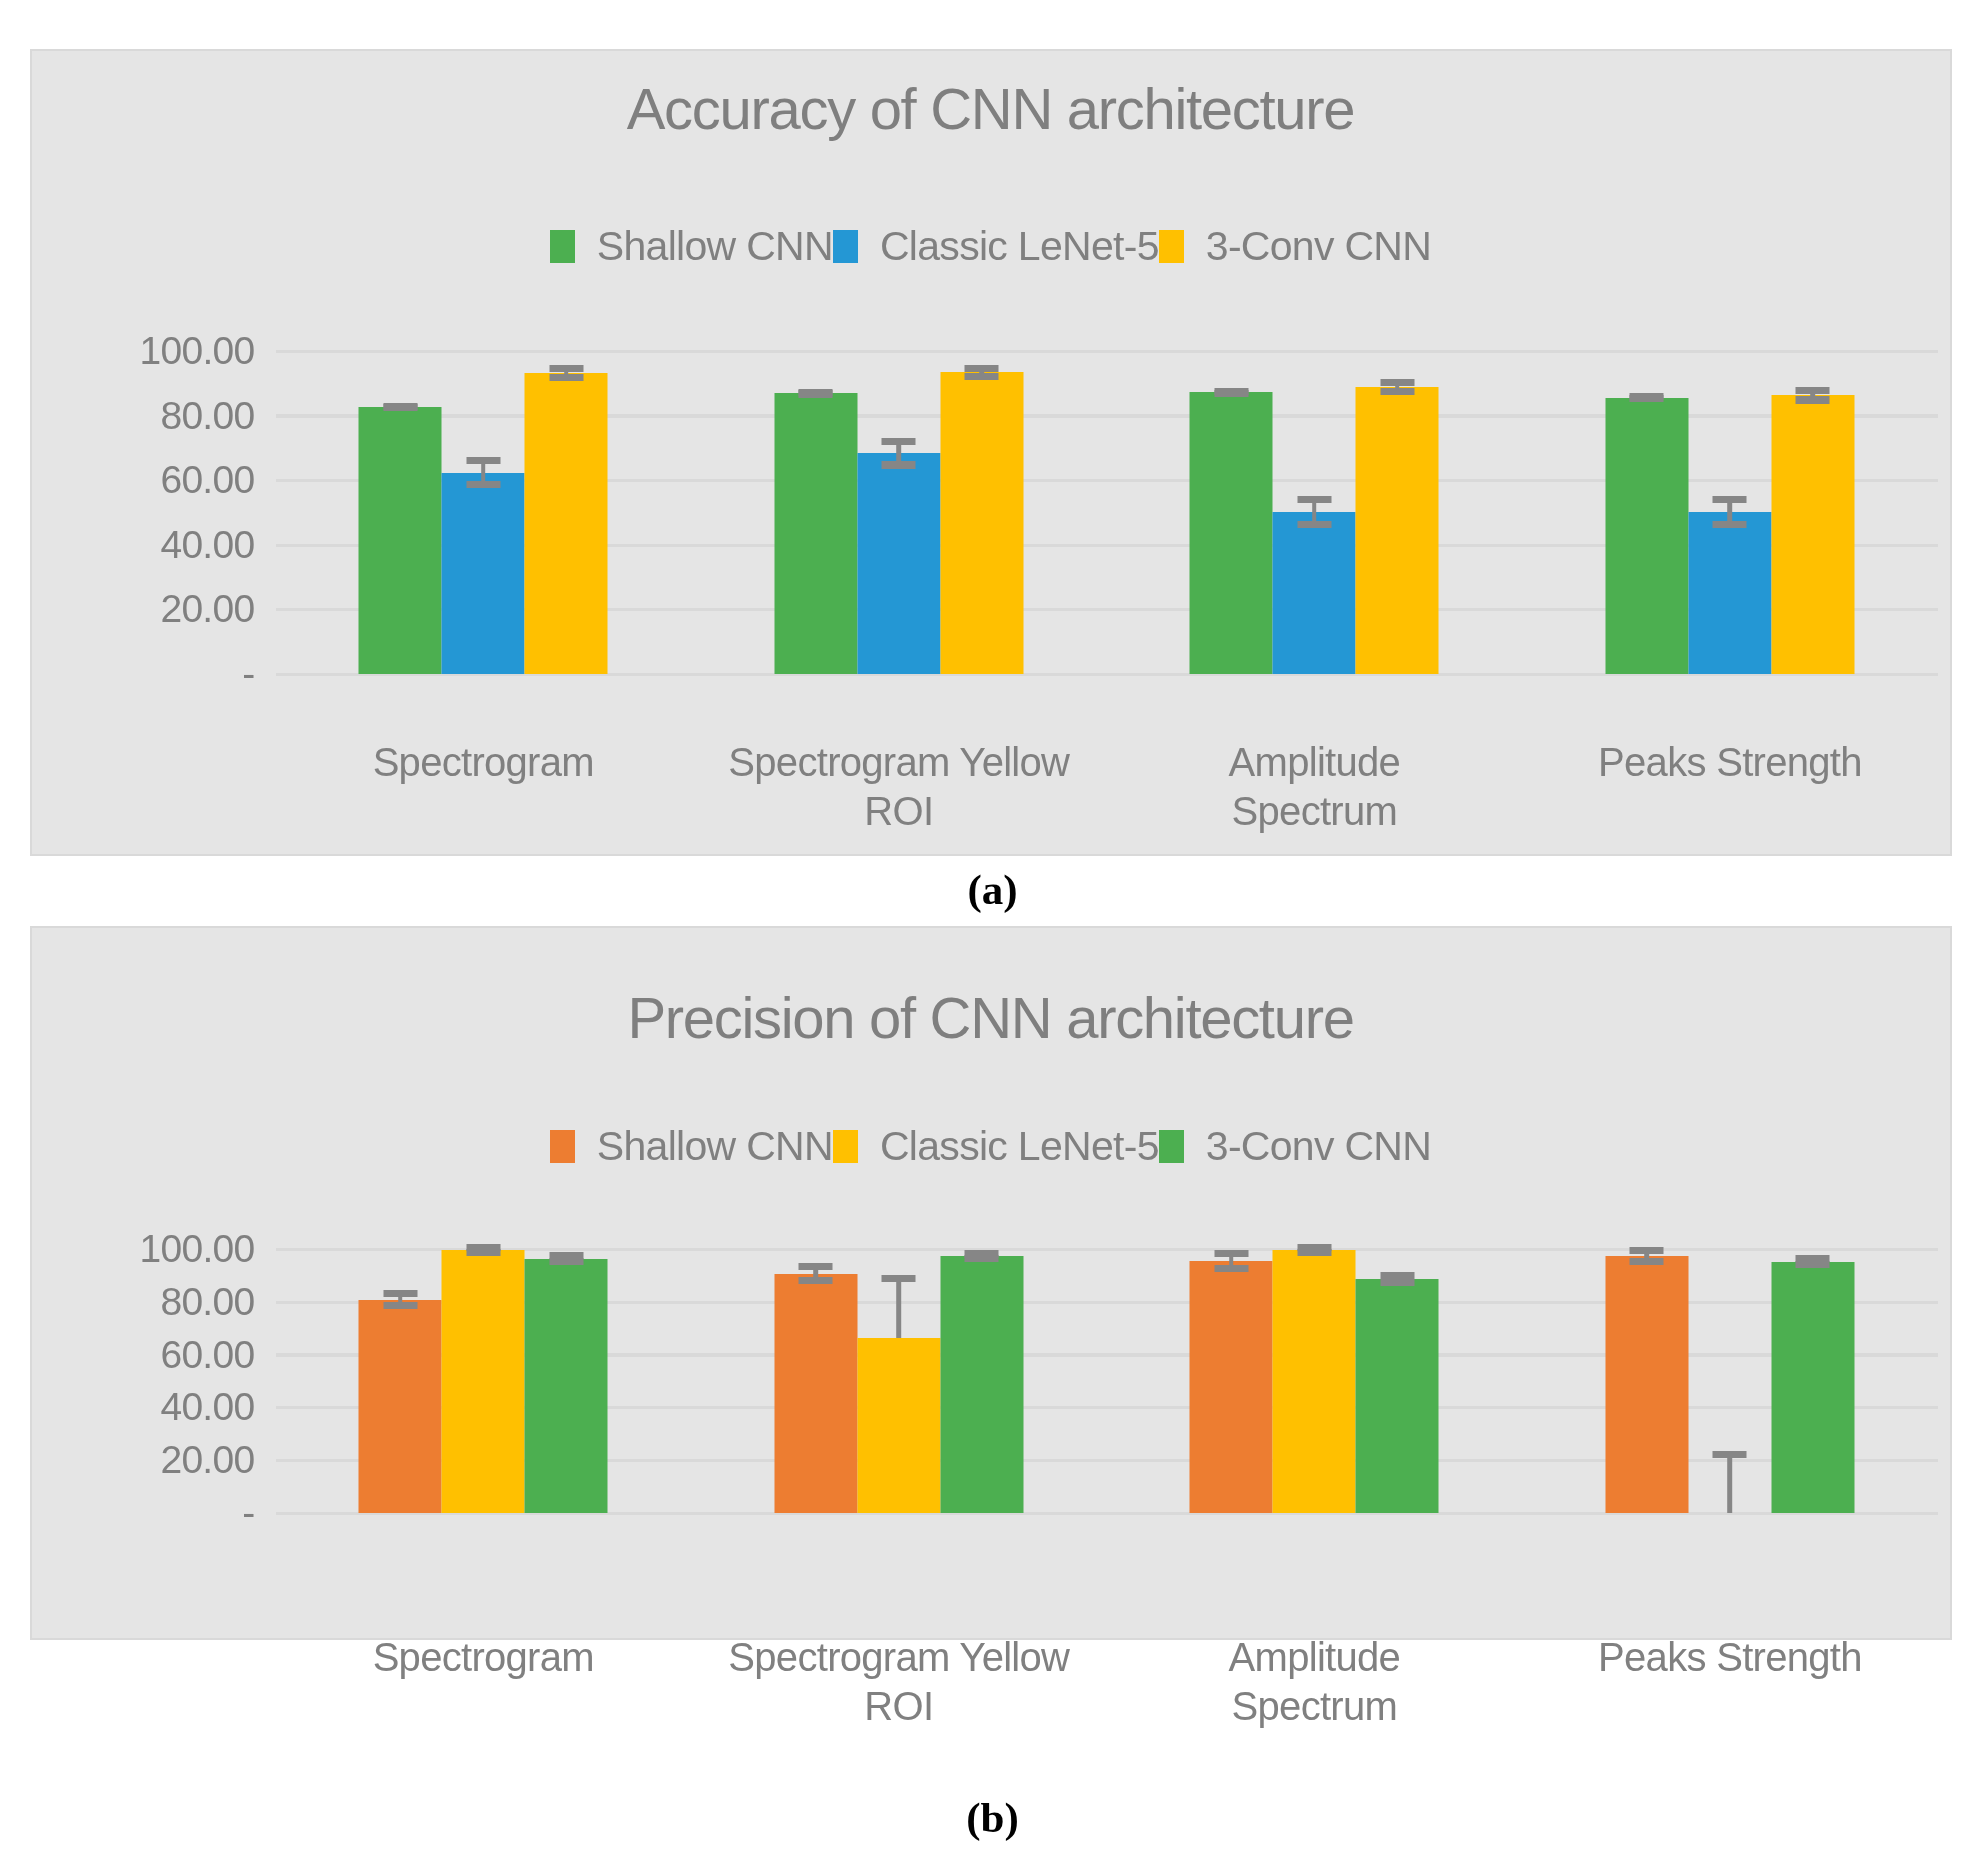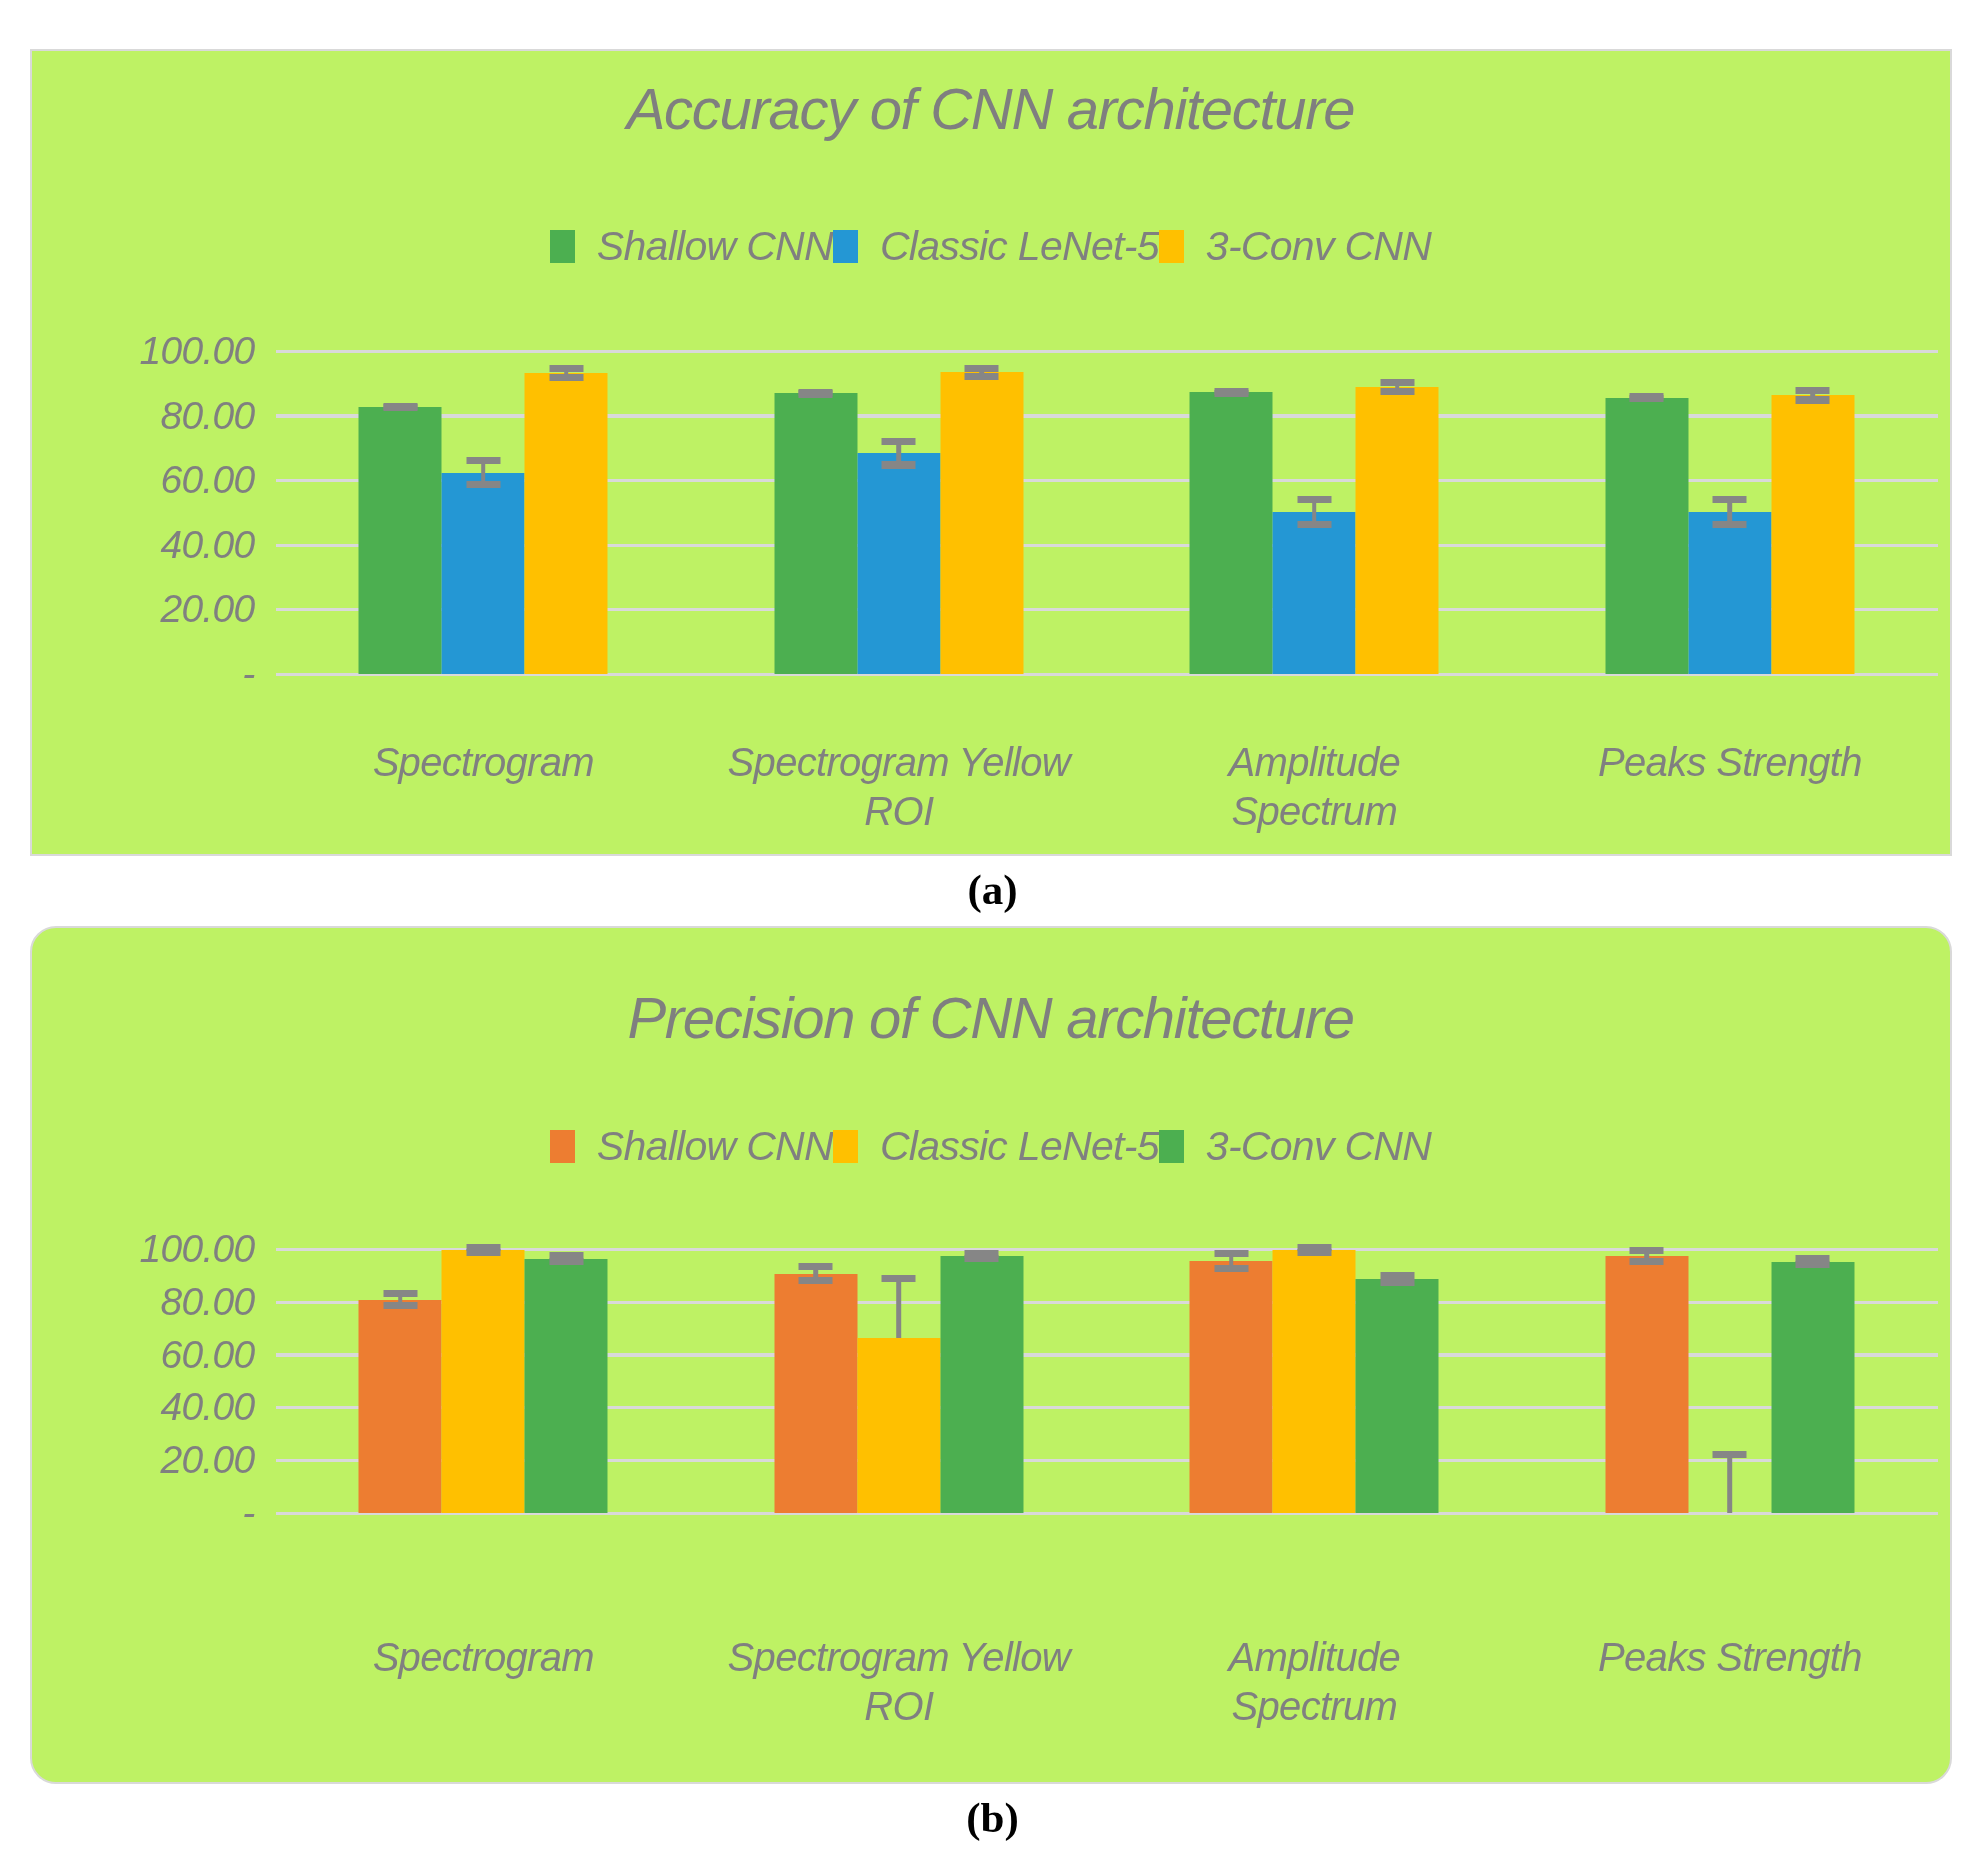--- a/index.html
+++ b/index.html
@@ -1,19 +1,19 @@
 <!DOCTYPE html>
 <html style="font-size:10.5px"><head>
 <meta charset="utf-8">
 <style>
   html,body{margin:0;padding:0;background:#ffffff;}
   body{width:1985px;height:1856px;position:relative;font-family:"Liberation Sans",sans-serif;}
-  .panel{position:absolute;left:29.5px;width:1922px;background:#bef264;border:2.6px solid #d9d9d9;box-sizing:border-box;font-style:italic;}
+  .panel{position:absolute;left:29.5px;width:1922px;background:#e5e5e5;border:2.6px solid #d9d9d9;box-sizing:border-box;}
   .panel-a{top:49px;height:807px;}
-  .panel-b{top:926px;height:858px;border-radius:26px;}
+  .panel-b{top:926px;height:714px;}
   .chart-title{position:absolute;left:0;width:100%;margin:0;text-align:center;font-weight:400;
     font-size:58px;letter-spacing:-1.3px;color:#7f7f7f;}
   .panel-a .chart-title{top:23.6px;}
   .panel-b .chart-title{top:56px;}
   .legend{position:absolute;left:0;width:100%;display:flex;justify-content:center;}
   .panel-a .legend{top:172px;}
   .panel-b .legend{top:195px;}
   .legend-item{display:flex;align-items:center;gap:22px;font-size:41px;letter-spacing:-0.7px;color:#808080;}
   .legend-swatch{width:25px;height:33px;flex:0 0 auto;}
   .plot{position:absolute;left:244px;right:11.8px;}

